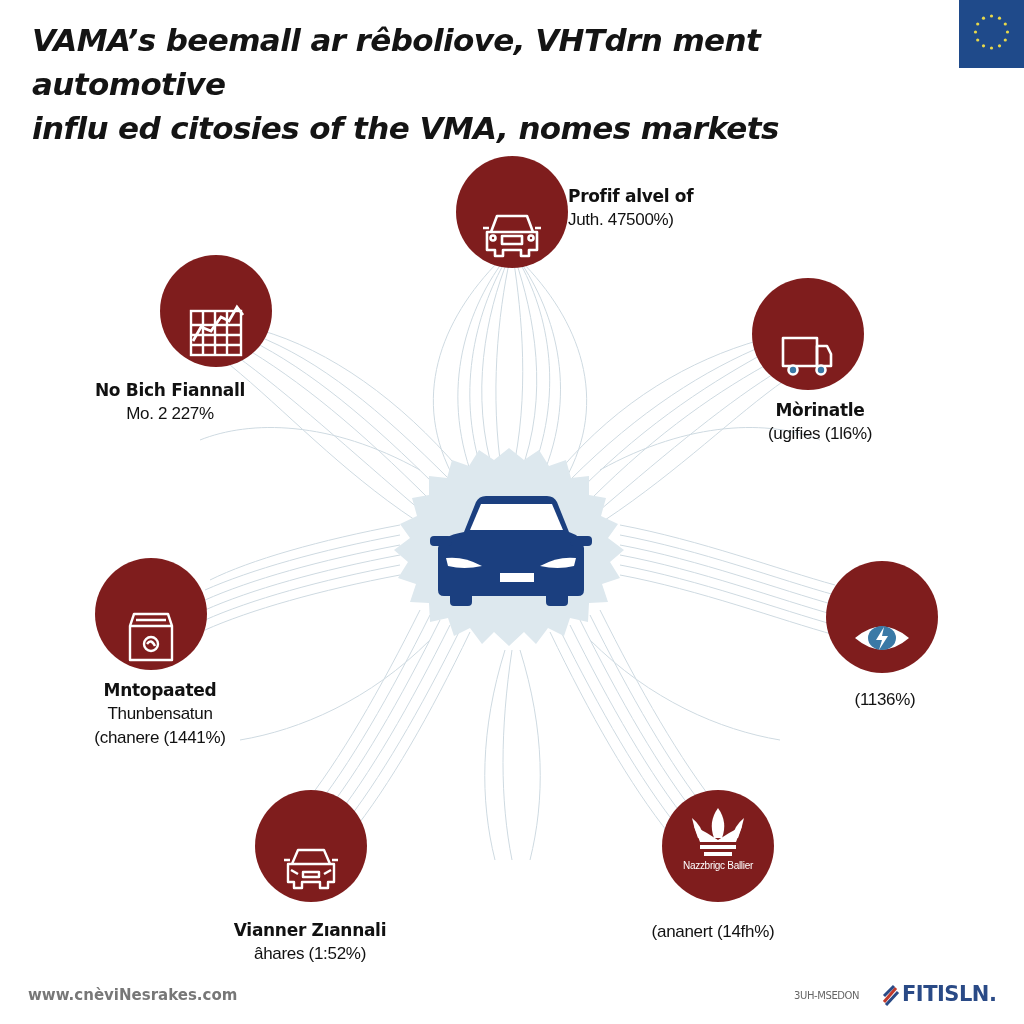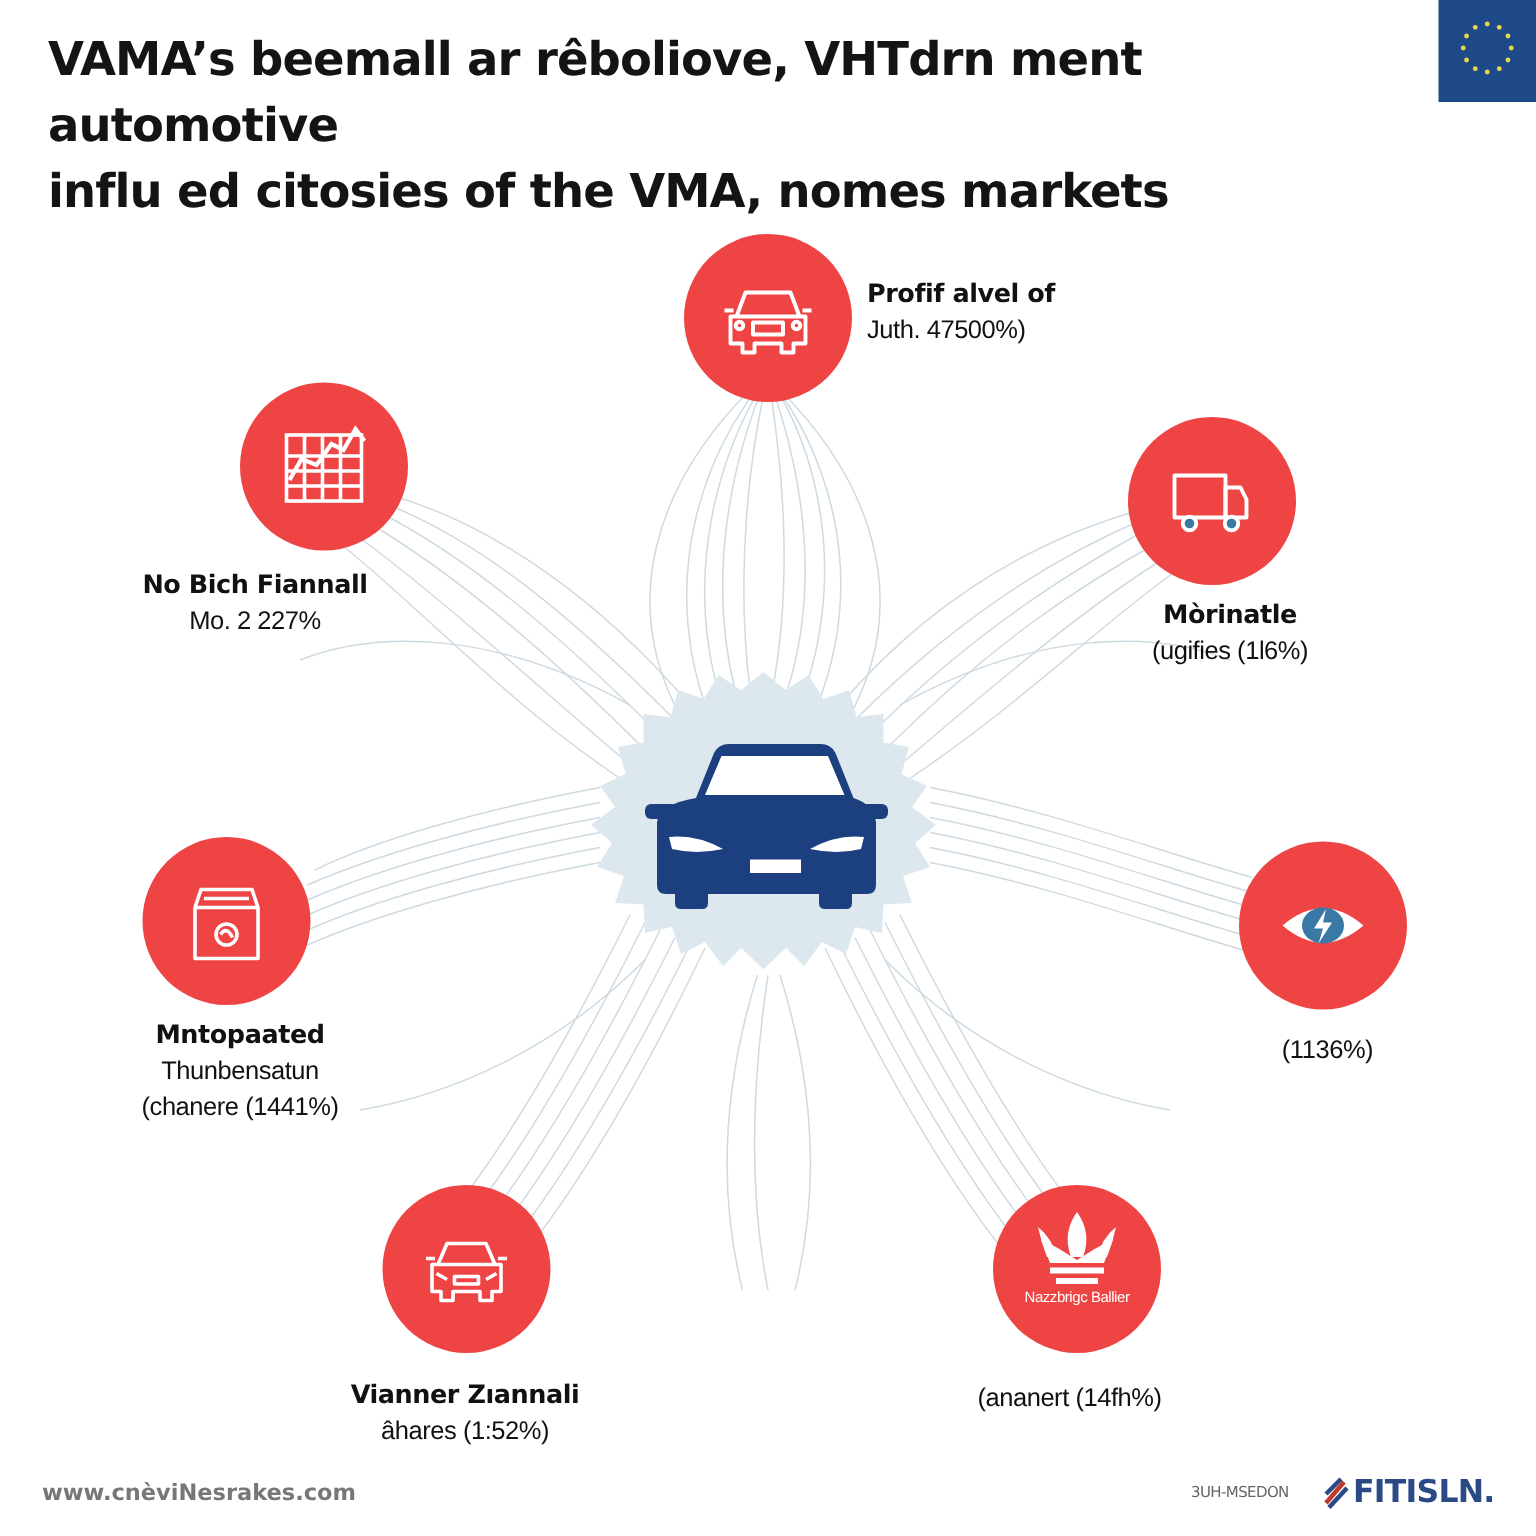--- a/index.html
+++ b/index.html
@@ -4,38 +4,39 @@
 <style>
   * { margin: 0; padding: 0; box-sizing: border-box; }
   html, body { width: 1024px; height: 1024px; background: #ffffff; overflow: hidden; }
   body { position: relative; font-family: "Liberation Sans", sans-serif; color: #111; }
 
   .title {
     position: absolute; left: 32px; top: 18px; width: 900px;
     font-family: "DejaVu Sans", sans-serif;
     font-size: 31px; line-height: 44px; font-weight: bold; color: #141414;
     letter-spacing: -0.6px;
+    font-style: italic;
   }
   .eu-flag {
     position: absolute; left: 959px; top: 0; width: 65px; height: 68px;
     background: #1f4a8a;
   }
   .eu-flag svg { width: 100%; height: 100%; }
 
   .rays { position: absolute; left: 0; top: 0; width: 1024px; height: 1024px; }
 
   .hub {
     position: absolute; left: 384px; top: 440px; width: 250px; height: 210px;
   }
   .hub svg { width: 100%; height: 100%; }
 
   .node {
     position: absolute; width: 112px; height: 112px; border-radius: 50%;
-    background: #ef4444;
-    display: flex; align-items: center; justify-content: center;
+    background: #7f1d1d;
+    display: flex; align-items: flex-end; justify-content: center;
   }
   .node svg { width: 70px; height: 70px; }
 
   .label { position: absolute; text-align: center; color: #111; }
   .label .l1 { font-family: "DejaVu Sans", sans-serif; font-weight: bold; font-size: 17px; line-height: 24px; letter-spacing: -0.3px; }
   .label .l2 { font-family: Liberation Sans, sans-serif; font-size: 17px; line-height: 24px; letter-spacing: -0.3px; }
 
   .footer-left {
     position: absolute; left: 28px; top: 986px;
     font-family: "DejaVu Sans", sans-serif; font-size: 15px; color: #777; font-weight: bold;
@@ -164,21 +165,21 @@
 <div class="node" style="left:456px;top:156px;">
   <svg viewBox="0 0 70 70" fill="none" stroke="#fff" stroke-width="2.6" stroke-linejoin="round">
     <path d="M14 34 L20 18 L50 18 L56 34"></path>
     <path d="M10 34 L60 34 L60 52 L52 52 L52 58 L44 58 L44 52 L26 52 L26 58 L18 58 L18 52 L10 52 Z"></path>
     <path d="M6 30 L12 30 M58 30 L64 30"></path>
     <rect x="25" y="38" width="20" height="8"></rect>
     <circle cx="16" cy="40" r="2.5"></circle>
       <circle cx="54" cy="40" r="2.5"></circle>
   </svg>
 </div>
-<div class="label" style="left:568px;top:184px;width:150px;text-align:left;padding-left:10px;">
+<div class="label" style="left:568px;top:184px;width:150px;text-align:left;">
   <div class="l1">Profif alvel of</div>
   <div class="l2">Juth. 47500%)</div>
 </div>
 
 <div class="node" style="left:160px;top:255px;">
   <svg viewBox="0 0 70 70" fill="none" stroke="#fff" stroke-width="2.4">
     <rect x="10" y="14" width="50" height="44"></rect>
     <path d="M10 28 H60 M10 38 H60 M10 48 H60 M22 14 V58 M34 14 V58 M46 14 V58"></path>
     <path d="M12 44 L20 30 L30 34 L40 20 L48 24 L56 10 L62 18" stroke-width="2.8"></path>
   </svg>

